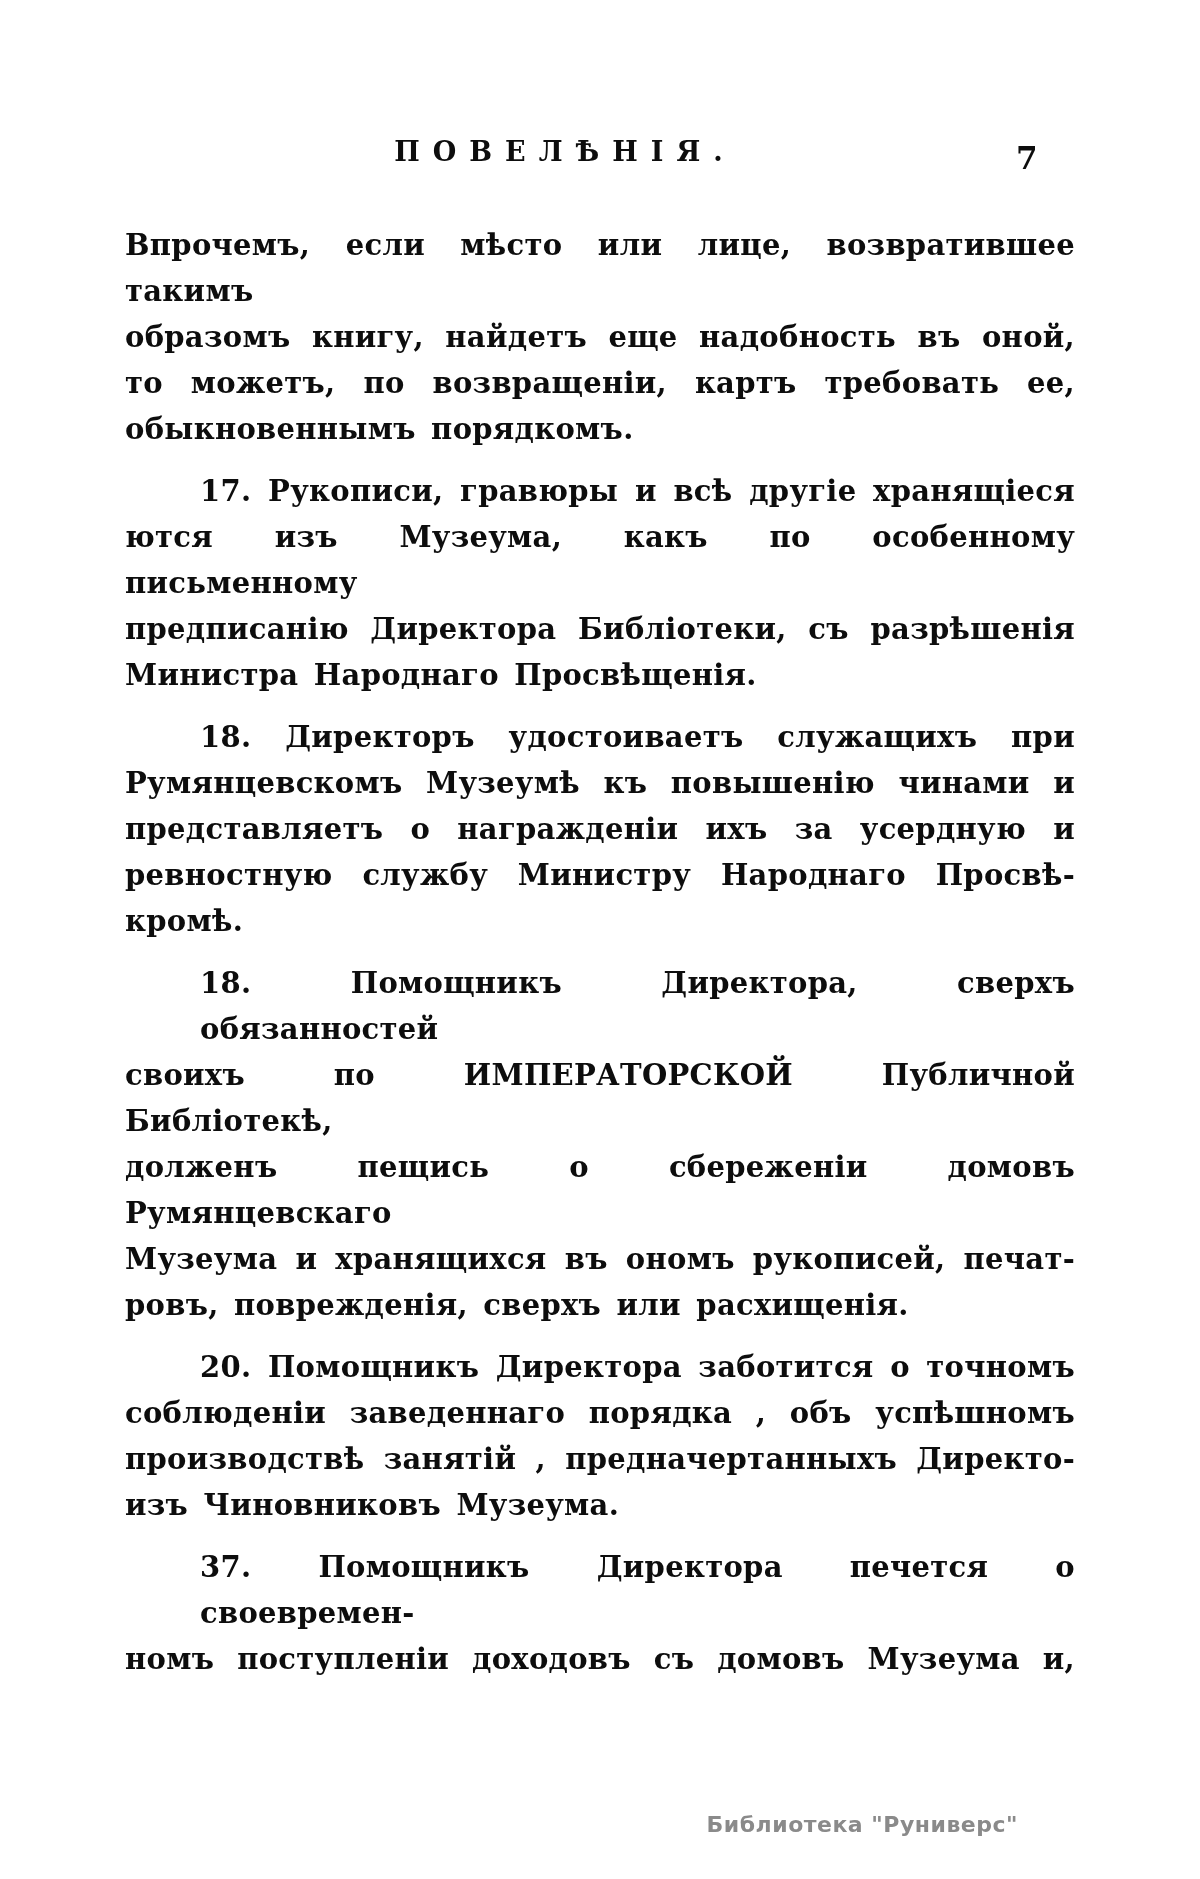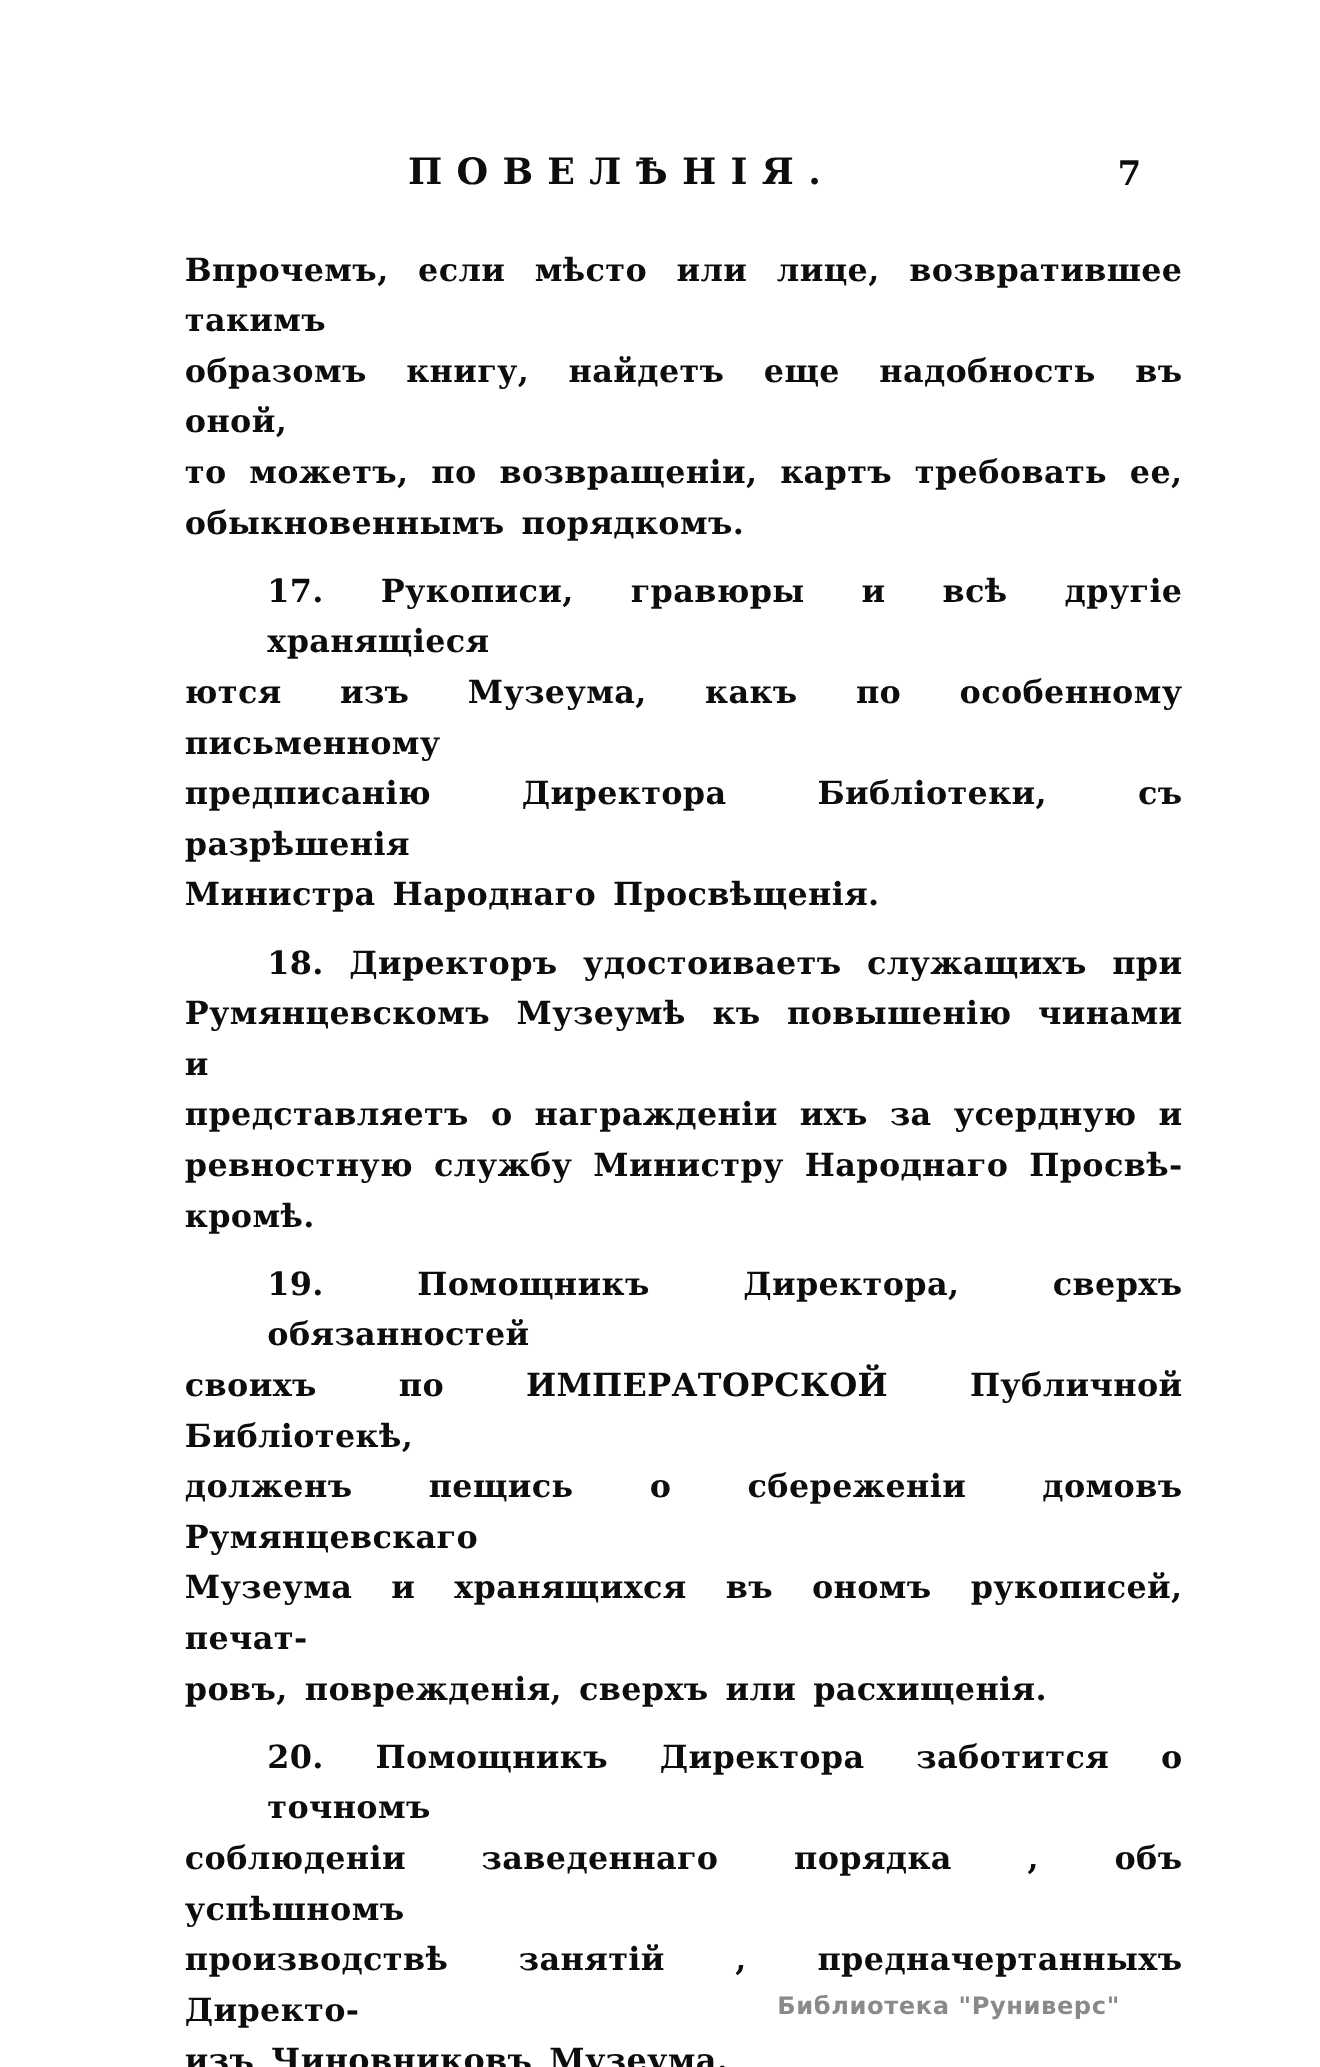--- a/index.html
+++ b/index.html
@@ -11,21 +11,21 @@
     color: #0d0d0d;
     font-family: "DejaVu Serif", "Liberation Serif", serif;
     overflow: hidden;
   }
   .header-title {
     position: absolute;
     top: 136px;
     left: 125px;
     width: 880px;
     text-align: center;
-    font-size: 33px;
+    font-size: 27px;
     font-weight: bold;
     letter-spacing: 13px;
   }
   .page-number {
     position: absolute;
     top: 140px;
     left: 1016px;
     font-size: 31px;
     font-weight: bold;
   }
@@ -34,21 +34,21 @@
     top: 222px;
     left: 125px;
     width: 950px;
     font-size: 29px;
     font-weight: bold;
     line-height: 46px;
     word-spacing: 5px;
     letter-spacing: 0.3px;
   }
   .paragraph { margin: 0 0 16px 0; }
-  .line { min-height: 46px; margin-left: 43px; }
+  .line { min-height: 46px; }
   .line.just { text-align: justify; text-align-last: justify; }
   .line.indent { padding-left: 75px; }
   .watermark {
     position: absolute;
     top: 1812px;
     left: 0;
     width: 1018px;
     text-align: right;
     font-family: "DejaVu Sans", "Liberation Sans", sans-serif;
     font-size: 22px;
@@ -83,21 +83,21 @@
 
     <div class="paragraph">
       <div class="line just indent">18. Директоръ удостоиваетъ служащихъ при</div>
       <div class="line just">Румянцевскомъ Музеумѣ къ повышенію чинами и</div>
       <div class="line just">представляетъ о награжденіи ихъ за усердную и</div>
       <div class="line just">ревностную службу Министру Народнаго Просвѣ-</div>
       <div class="line">кромѣ.</div>
     </div>
 
     <div class="paragraph">
-      <div class="line just indent">19. Помощникъ Директора, сверхъ обязанностей</div>
+      <div class="line just indent">18. Помощникъ Директора, сверхъ обязанностей</div>
       <div class="line just">своихъ по ИМПЕРАТОРСКОЙ Публичной Библіотекѣ,</div>
       <div class="line just">долженъ пещись о сбереженіи домовъ Румянцевскаго</div>
       <div class="line just">Музеума и хранящихся въ ономъ рукописей, печат-</div>
       <div class="line">ровъ, поврежденія, сверхъ или расхищенія.</div>
     </div>
 
     <div class="paragraph">
       <div class="line just indent">20. Помощникъ Директора заботится о точномъ</div>
       <div class="line just">соблюденіи заведеннаго порядка , объ успѣшномъ</div>
       <div class="line just">производствѣ занятій , предначертанныхъ Директо-</div>

